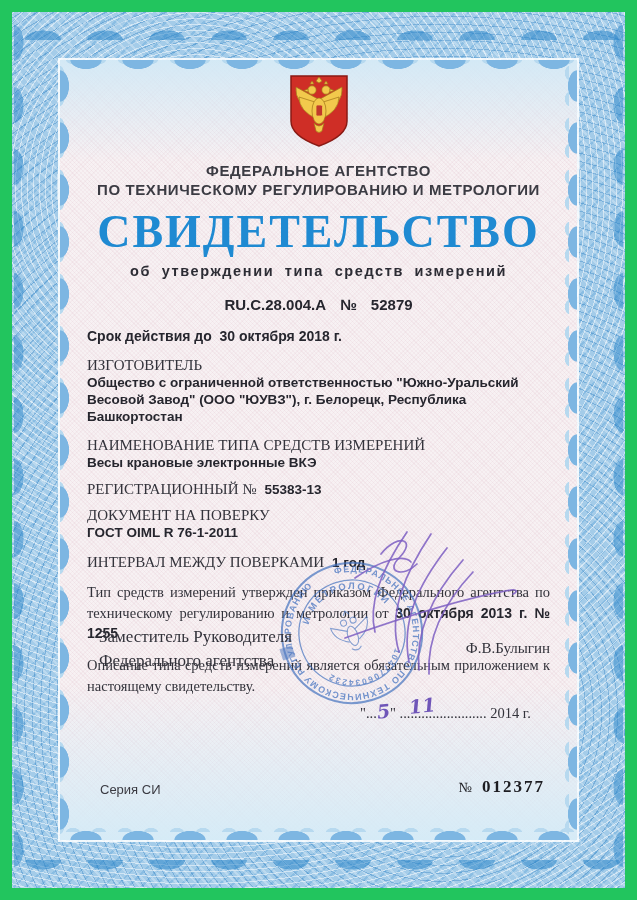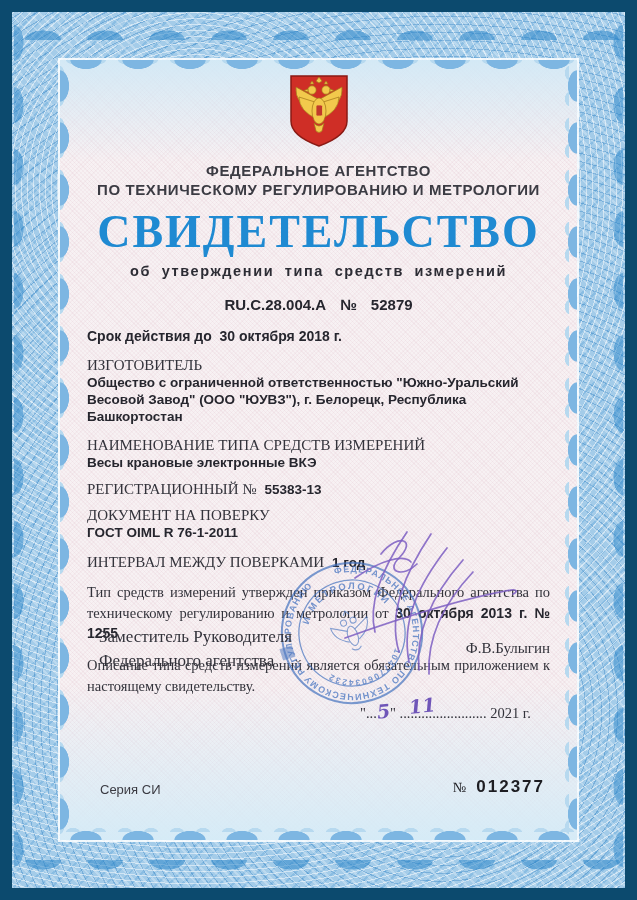--- a/index.html
+++ b/index.html
@@ -1,16 +1,16 @@
 <!DOCTYPE html>
 <html><head>
 <meta charset="utf-8">
 <style>
   html,body{margin:0;padding:0;background:#ffffff;}
-  .sheet{position:relative;width:637px;height:900px;background:#0c4a6e;overflow:hidden;
+  .sheet{position:relative;width:637px;height:900px;background:#22c55e;overflow:hidden;
          font-family:"Liberation Serif", serif;color:#2e2e36;}
   
   .frame{position:absolute;inset:12px;
     background-color:#a4cce9;
     background-image:
       radial-gradient(ellipse 30px 16px at 50% 100%, rgba(44,134,201,.55) 58%, rgba(44,134,201,0) 61%),
       radial-gradient(ellipse 30px 16px at 50% 0%, rgba(44,134,201,.55) 58%, rgba(44,134,201,0) 61%),
       radial-gradient(ellipse 16px 30px at 100% 50%, rgba(44,134,201,.5) 58%, rgba(44,134,201,0) 61%),
       radial-gradient(ellipse 16px 30px at 0% 50%, rgba(44,134,201,.5) 58%, rgba(44,134,201,0) 61%),
       repeating-radial-gradient(circle at 30% 20%, rgba(255,255,255,.5) 0 1px, rgba(255,255,255,0) 1px 6px),
@@ -71,21 +71,21 @@
          transform:rotate(-18deg);opacity:.88;}
   .sigstrokes{position:absolute;left:255px;top:-80px;width:205px;height:190px;}
   .dateline{position:absolute;left:300px;top:100px;width:215px;font-size:14.5px;color:#33333b;white-space:nowrap;}
   .hand{font-family:"DejaVu Serif", serif;font-style:italic;font-weight:bold;
         color:#6f55b8;font-size:19px;display:inline-block;transform:rotate(-6deg);}
   
   .serial-left{position:absolute;left:40px;top:722px;font-family:"Liberation Sans", sans-serif;
                font-size:13px;color:#3a3a42;text-align:center;}
   .serial-right{position:absolute;right:32px;top:717px;color:#1d1d22;}
   .serial-right .nm{font-size:14px;margin-right:10px;}
-  .serial-right .num{font-family:Liberation Sans, sans-serif;font-weight:bold;
+  .serial-right .num{font-family:Liberation Serif, serif;font-weight:bold;
                      font-size:17px;letter-spacing:2px;}
 </style>
 </head>
 <body>
 
 <div class="sheet">
   <div class="frame"></div>
   <div class="content">
     <div class="sc sc-top"></div>
     <div class="sc sc-bottom"></div>
@@ -190,19 +190,19 @@
           <path d="M30 118 C86 98 150 78 196 70 C202 69 203 72 198 74"></path>
         </g>
       </svg>
 
       <div class="signer">
         <div>Заместитель Руководителя</div>
         <div>Федерального агентства</div>
       </div>
       <div class="signer-name">Ф.В.Булыгин</div>
 
-      <div class="dateline"><span>"...</span><span class="hand">5</span><span>"</span> <span style="position:relative;">........................</span><span class="hand" style="position:relative;left:-78px;top:-4px;width:0;">11</span><span> 2021 г.</span></div>
+      <div class="dateline"><span>"...</span><span class="hand">5</span><span>"</span> <span style="position:relative;">........................</span><span class="hand" style="position:relative;left:-78px;top:-4px;width:0;">11</span><span> 2014 г.</span></div>
     </div>
 
     <div class="serial-left">Серия СИ</div>
     <div class="serial-right"><span class="nm">№</span><span class="num">012377</span></div>
   </div>
 </div>
 
 </body></html>

